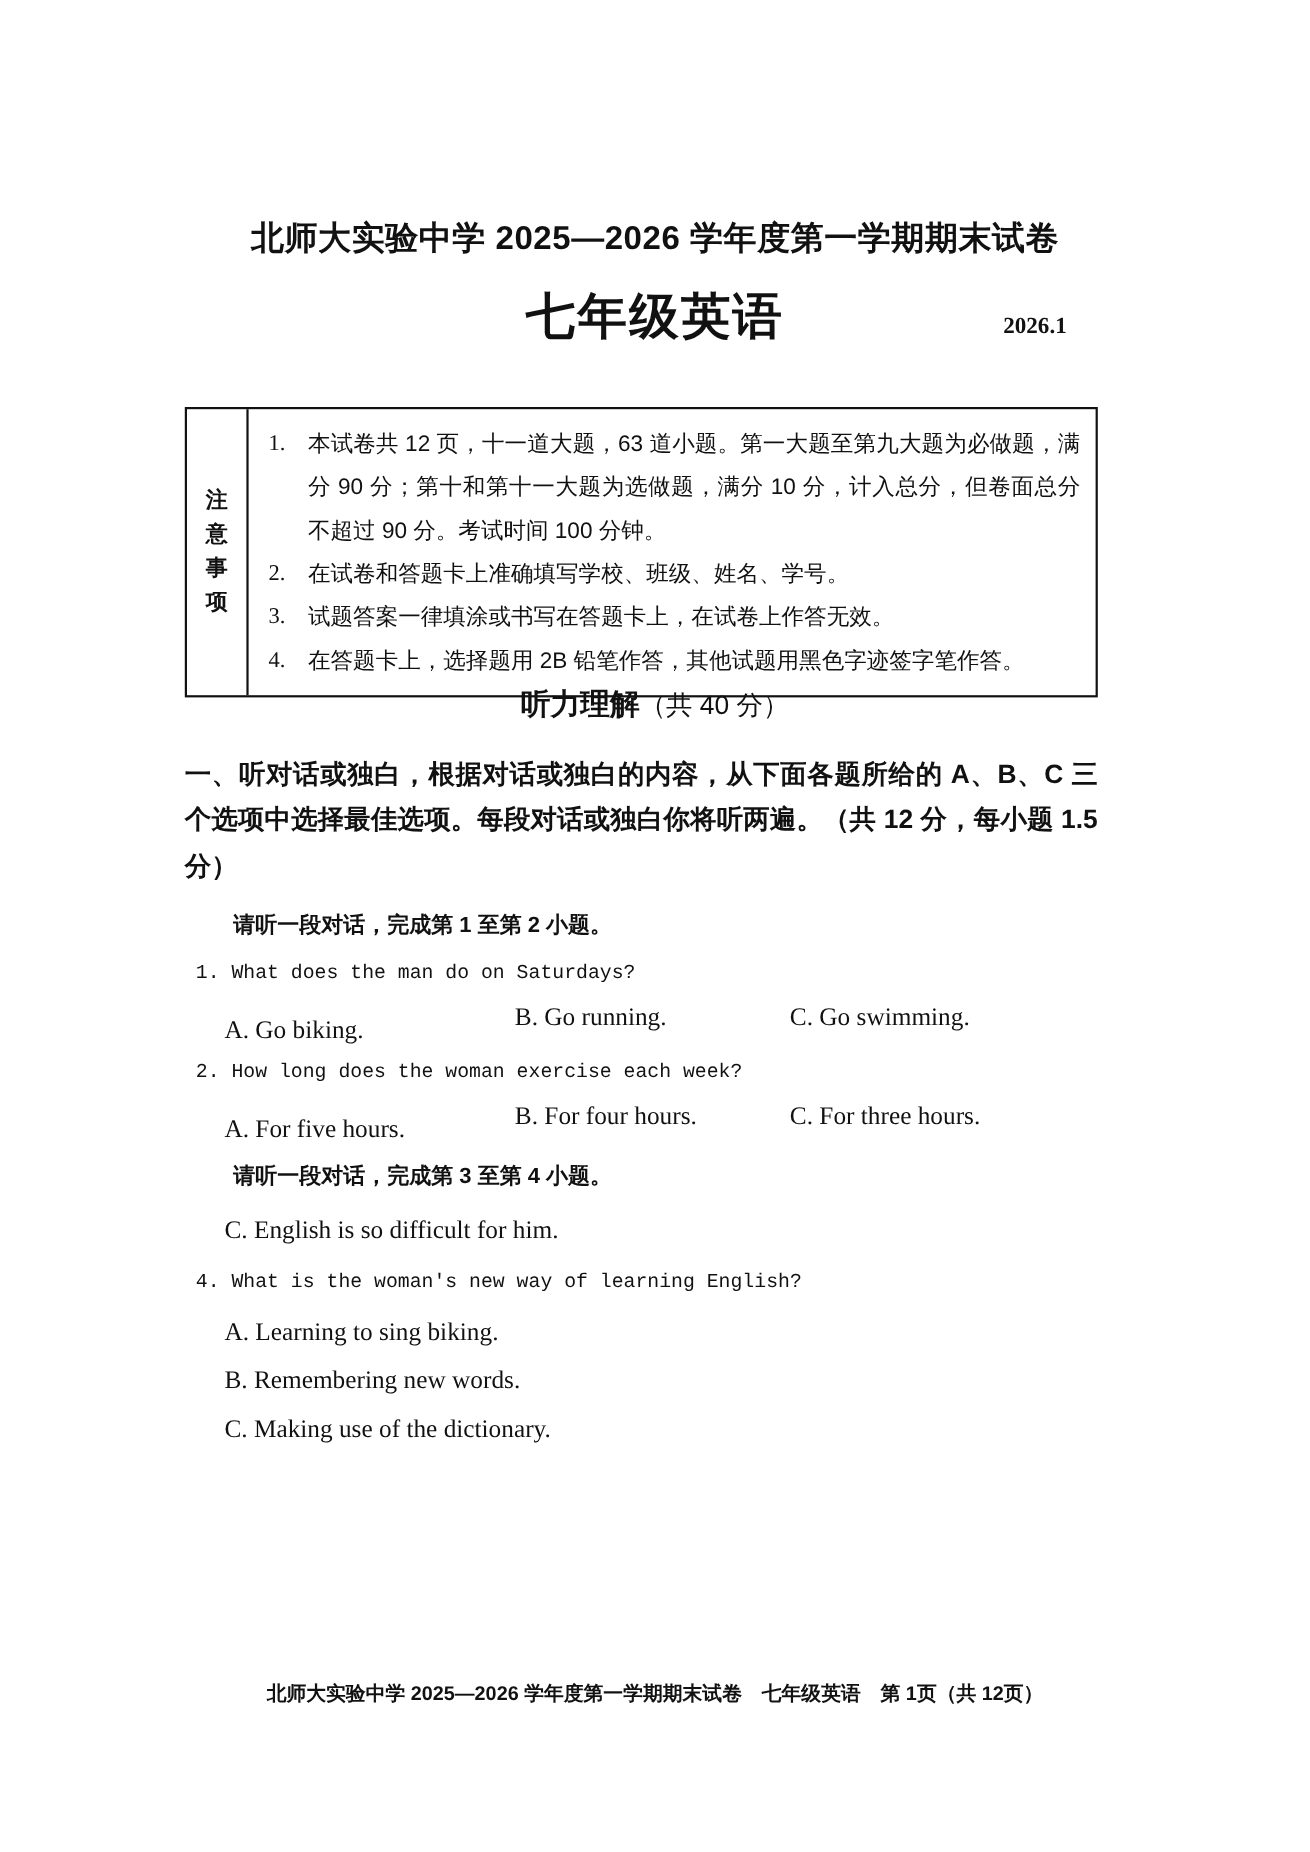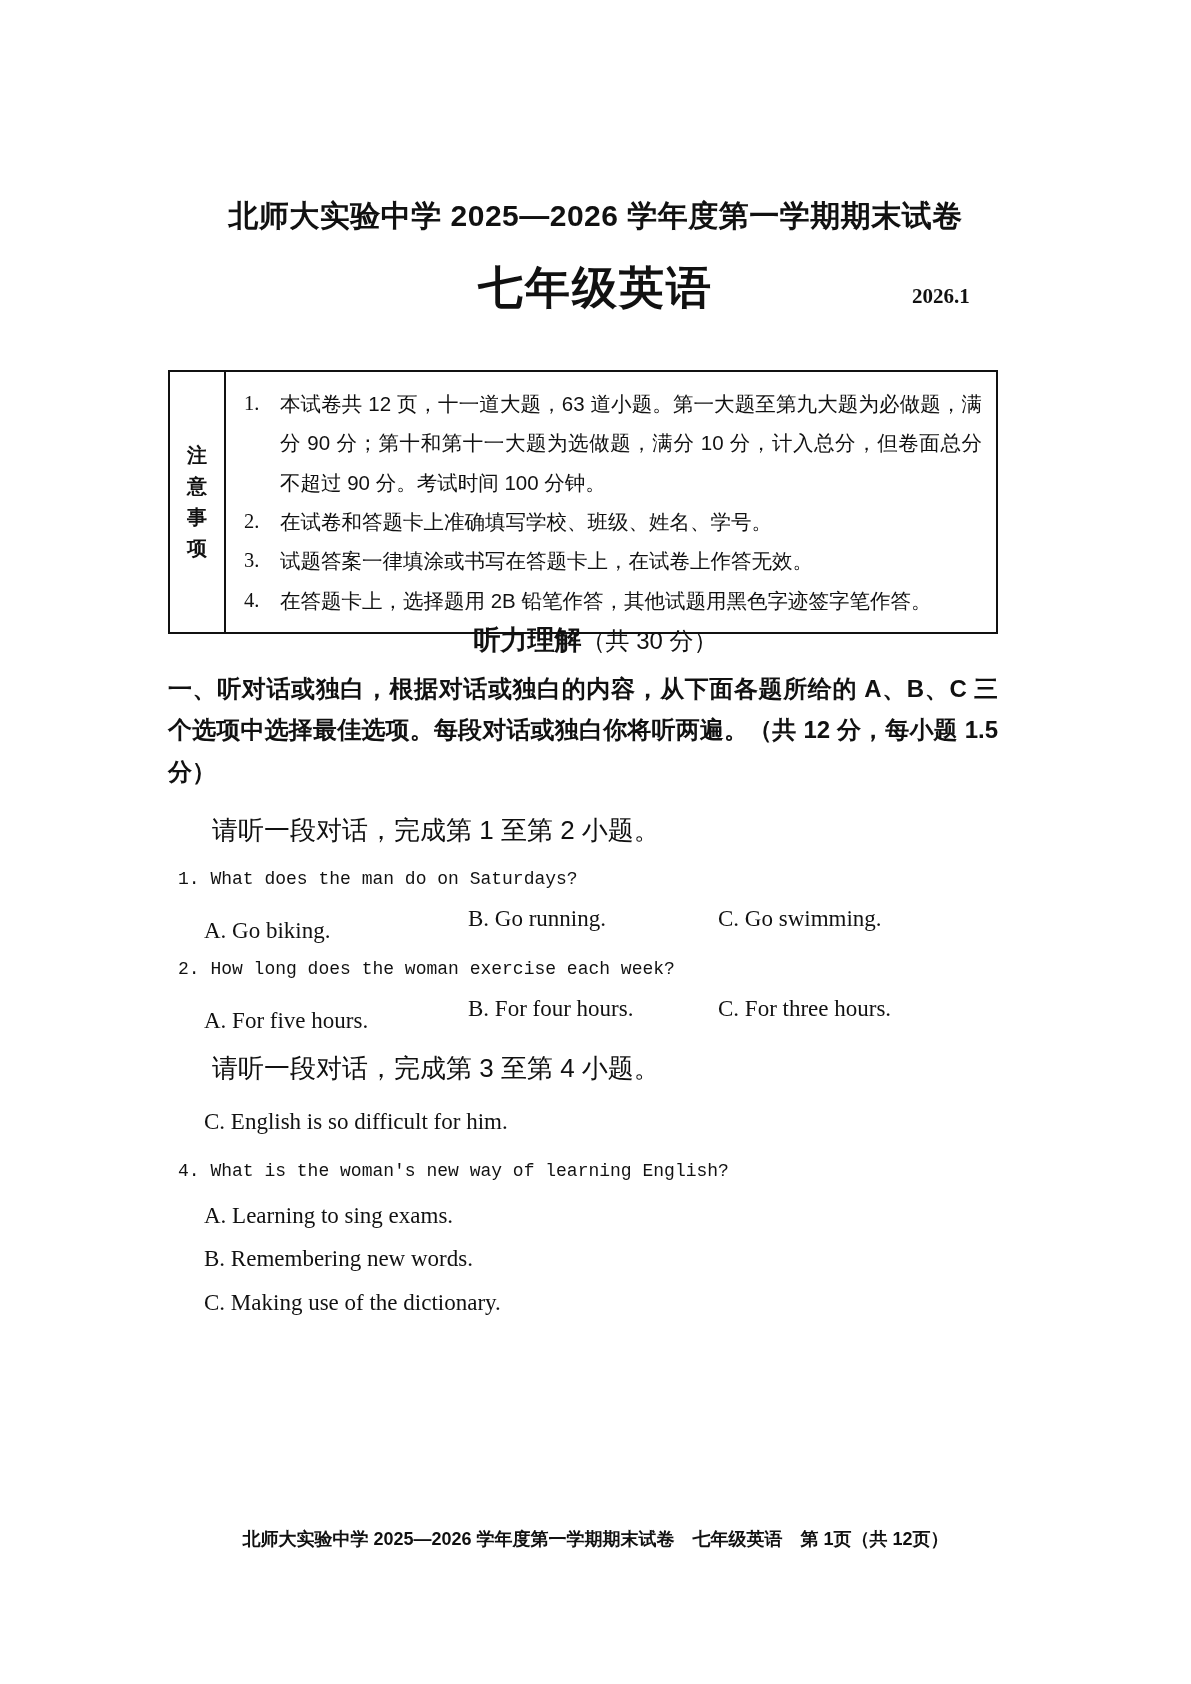--- a/index.html
+++ b/index.html
@@ -133,26 +133,26 @@
     left: 168px;
     top: 668px;
     width: 830px;
   }
   .big-instruction {
     font-family: "Liberation Sans", "DejaVu Sans", sans-serif;
     font-weight: bold;
     font-size: 24px;
     line-height: 1.72;
     text-align: justify;
-    margin: 0 0 16px 0;
+    margin: 16px 0 16px 0;
   }
   .sub-instruction {
     font-family: "Liberation Sans", "DejaVu Sans", sans-serif;
-    font-weight: normal;
-    font-size: 26px;
+    font-weight: bold;
+    font-size: 20px;
     line-height: 1.7;
     margin: 14px 0 10px 44px;
   }
   .question {
     font-size: 18px;
     line-height: 1.55;
     margin: 14px 0 0 10px;
     font-family: Liberation Mono, monospace;
   }
   .options {
@@ -225,21 +225,21 @@
         <span class="notice-text">试题答案一律填涂或书写在答题卡上，在试卷上作答无效。</span>
       </div>
       <div class="notice-item">
         <span class="notice-num">4.</span>
         <span class="notice-text">在答题卡上，选择题用 2B 铅笔作答，其他试题用黑色字迹签字笔作答。</span>
       </div>
     </div>
   </div>
 
   <div class="section-heading">
-    <span>听力理解</span><span class="pts">（共 30 分）</span>
+    <span>听力理解</span><span class="pts">（共 40 分）</span>
   </div>
 
   <div class="content">
 
     <p class="big-instruction">一、听对话或独白，根据对话或独白的内容，从下面各题所给的 A、B、C 三个选项中选择最佳选项。每段对话或独白你将听两遍。（共 12 分，每小题 1.5 分）</p>
 
     <p class="sub-instruction">请听一段对话，完成第 1 至第 2 小题。</p>
 
     <div class="question">1. What does the man do on Saturdays?</div>
     <div class="options">
@@ -256,21 +256,21 @@
     </div>
 
     <p class="sub-instruction">请听一段对话，完成第 3 至第 4 小题。</p>
 
     <div class="options stacked">
       <div class="opt-line">C. English is so difficult for him.</div>
     </div>
 
     <div class="question">4. What is the woman's new way of learning English?</div>
     <div class="options stacked">
-      <div class="opt-line">A. Learning to sing exams.</div>
+      <div class="opt-line">A. Learning to sing biking.</div>
       <div class="opt-line">B. Remembering new words.</div>
       <div class="opt-line">C. Making use of the dictionary.</div>
     </div>
 
   </div>
 
   <div class="footer">
     <span>北师大实验中学 2025—2026 学年度第一学期期末试卷</span><span class="gap"></span><span>七年级英语</span><span class="gap"></span><span>第 1页（共 12页）</span>
   </div>
 

